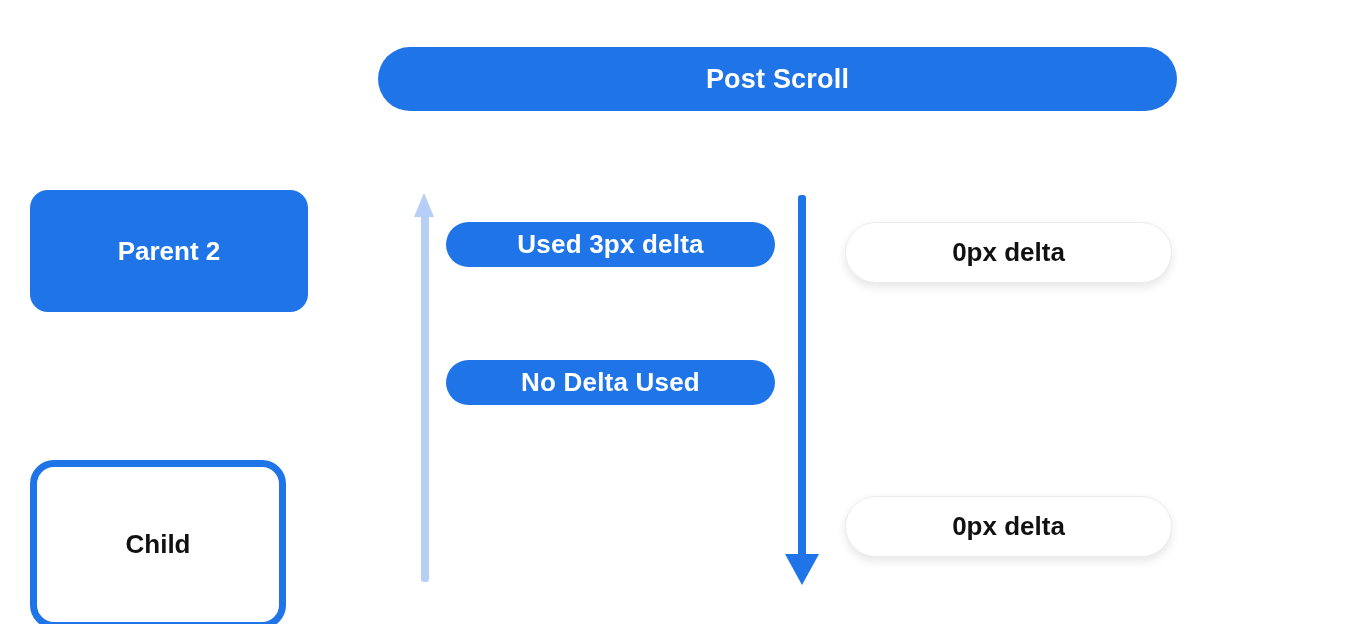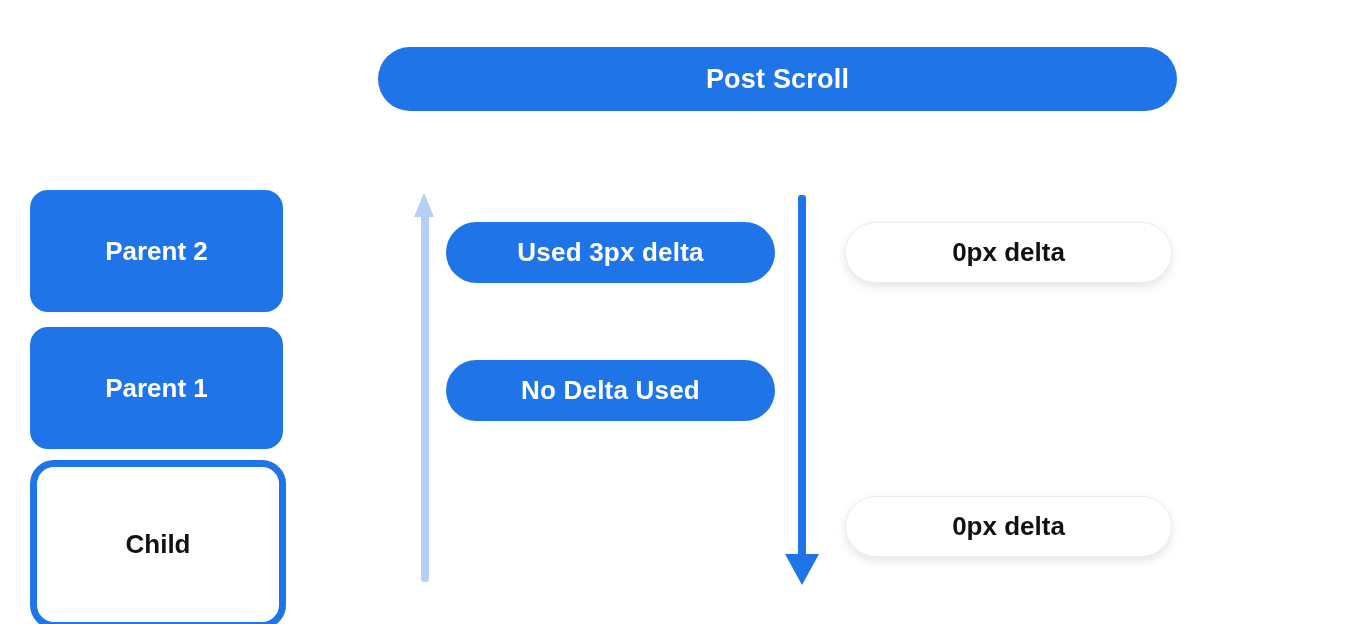--- a/index.html
+++ b/index.html
@@ -23,21 +23,21 @@
     text-align:center;
   }
   
   .header-pill{
     position:absolute;left:378px;top:47px;width:799px;height:64px;
     background:var(--blue);border-radius:32px;
     color:#fff;font-size:27px;font-weight:700;letter-spacing:.2px;
   }
   
   .stack-box{
-    position:absolute;left:30px;width:253px;height:122px;
+    position:absolute;left:30px;width:278px;height:122px;
     border-radius:18px;font-size:26px;font-weight:700;
   }
   .stack-box.filled{background:var(--blue);color:#fff;}
   .box-parent2{top:190px;}
   .box-parent1{top:327px;}
   .box-child{
     top:460px;left:30px;width:256px;height:169px;
     background:#fff;border:7px solid var(--blue);border-radius:24px;
     color:var(--ink);font-weight:600;
   }
@@ -60,21 +60,21 @@
     background:var(--blue);border-radius:3px 3px 0 0;
   }
   .arrow-down .head{
     position:absolute;left:0;bottom:0;width:0;height:0;
     border-left:17px solid transparent;
     border-right:17px solid transparent;
     border-top:31px solid var(--blue);
   }
   
   .delta-pill{
-    position:absolute;left:446px;width:329px;height:61px;
+    position:absolute;left:446px;width:329px;height:45px;
     background:var(--blue);border-radius:31px;
     color:#fff;font-size:26px;font-weight:700;letter-spacing:.2px;
   }
   .pill-used{top:222px;}
   .pill-nodelta{top:360px;}
   
   .result-pill{
     position:absolute;left:845px;width:327px;height:61px;
     background:#fff;border:1px solid var(--pill-border);border-radius:31px;
     color:var(--ink);font-size:26px;font-weight:700;
@@ -87,23 +87,20 @@
 <body>
 
 <div class="canvas">
 
   <div class="header-pill center-text">
     <span>Post Scroll</span>
   </div>
 
   <div class="stack-box filled center-text box-parent2">
     <span>Parent 2</span>
-  </div>
-  <div class="stack-box filled center-text box-parent1">
-    <span>Parent 1</span>
   </div>
   <div class="stack-box center-text box-child">
     <span>Child</span>
   </div>
 
   <div class="arrow arrow-up">
     <div class="head"></div>
     <div class="shaft"></div>
   </div>
 

